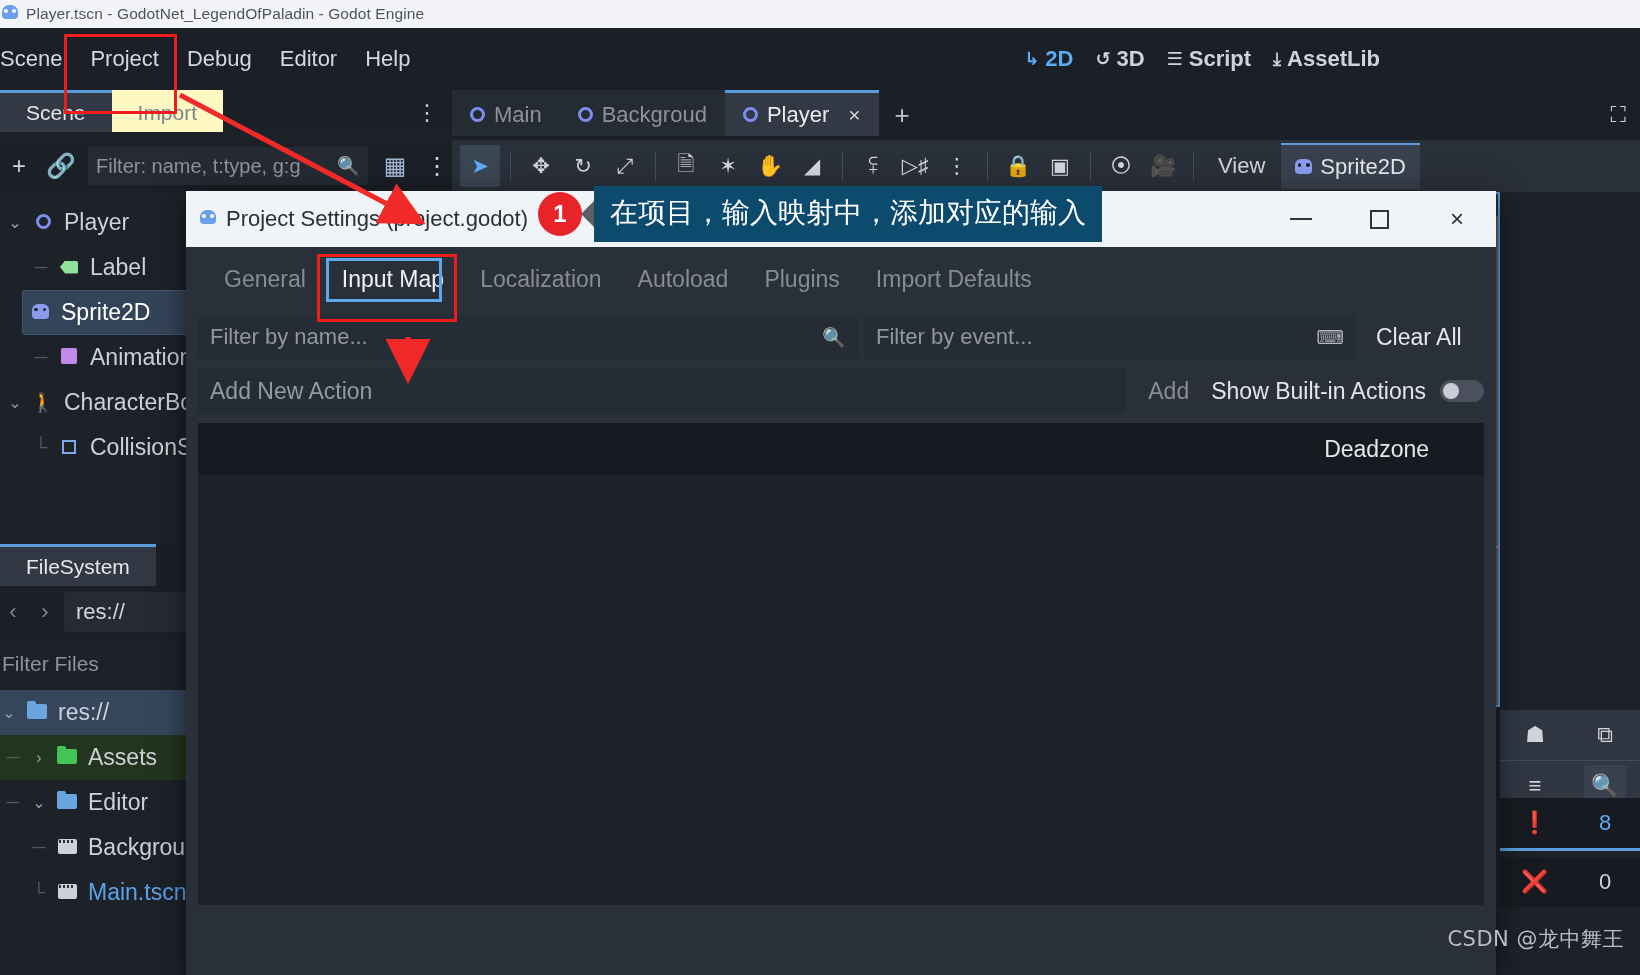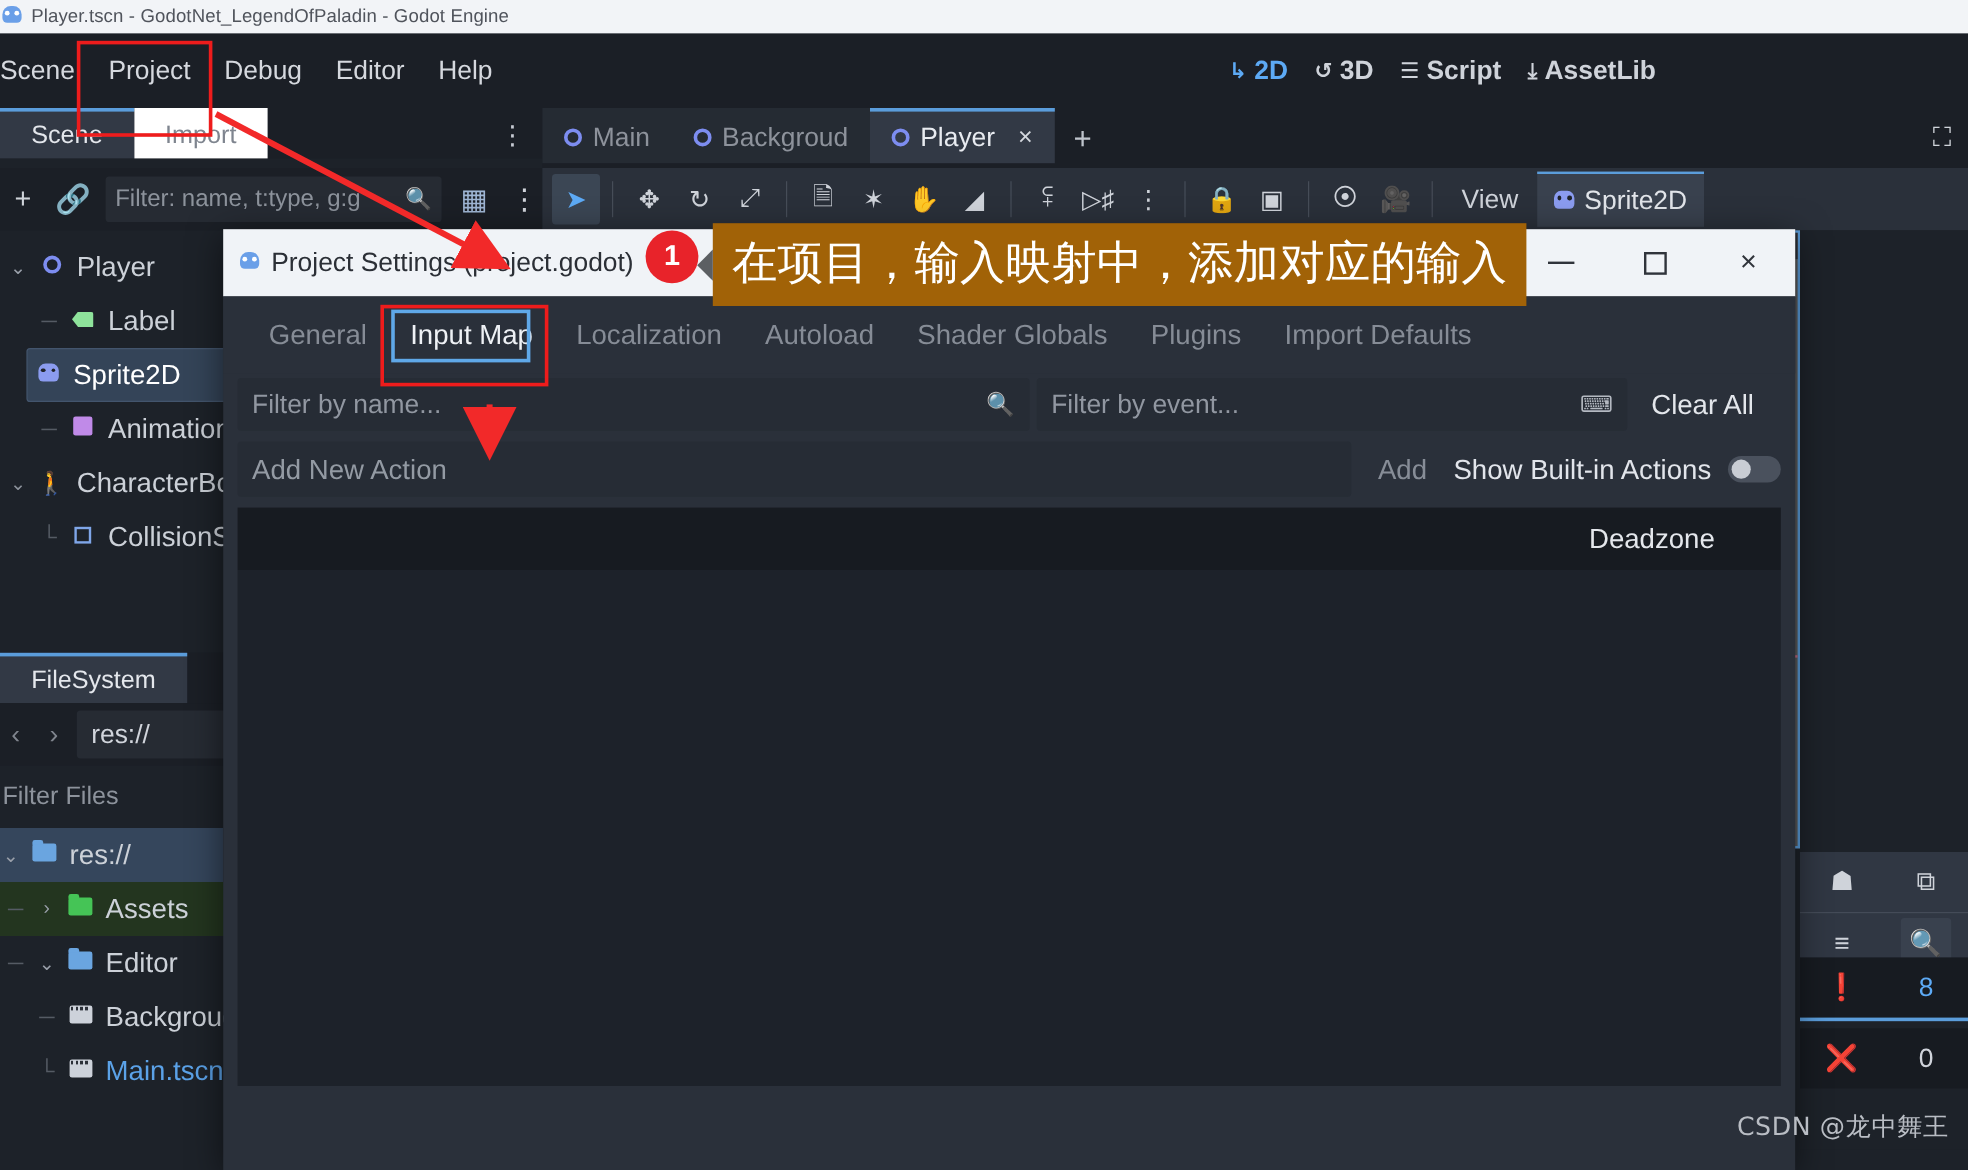--- a/index.html
+++ b/index.html
@@ -54,21 +54,21 @@
   .mode-btn.active { color: #5daaf5; }
   .mode-ico { font-size: 18px; display: inline-block; }
 
   
   .dock-tabs {
     position: absolute; left: 0; width: 452px; height: 42px;
     background: #1b1f26; display: flex; align-items: flex-end;
   }
   .dock-tab {
     height: 42px; padding: 0 26px; display: flex; align-items: center;
-    font-size: 21px; color: #7f858f; background: #ffffff;
+    font-size: 21px; color: #7f858f; background: #fef9c3;
     border-top: 3px solid transparent;
   }
   .dock-tab.active {
     color: #e4e7ec; background: #323945; border-top: 3px solid #5b9ddb;
   }
   .dock-dots {
     margin-left: auto; margin-right: 14px; color: #c6cad2; font-size: 22px;
     letter-spacing: 0; line-height: 1; padding-bottom: 8px;
   }
 
@@ -276,22 +276,22 @@
 
   
   .ann-rect { position: absolute; border: 3px solid #ee1c1c; pointer-events: none; }
   .ann-rect.blue { border: 3px solid #5fa8e8; }
   .ann-badge {
     position: absolute; width: 44px; height: 44px; border-radius: 50%;
     background: #e8232a; color: #fff; font-size: 24px; font-weight: bold;
     display: flex; align-items: center; justify-content: center;
   }
   .ann-tip {
-    position: absolute; background: #a16207; color: #ffffff;
-    font-size: 38px; padding: 8px 16px 10px 16px; white-space: nowrap;
+    position: absolute; background: #0c4a6e; color: #ffffff;
+    font-size: 28px; padding: 8px 16px 10px 16px; white-space: nowrap;
     font-family: Liberation Mono, monospace;
   }
   .ann-tip::before {
     content: ""; position: absolute; left: -13px; top: 50%; transform: translateY(-50%);
     border-top: 13px solid transparent; border-bottom: 13px solid transparent;
     border-right: 13px solid #5c5f63;
   }
   .watermark {
     position: absolute; right: 16px; bottom: 22px; color: #b9bdc4;
     font-size: 21px; letter-spacing: .5px;
@@ -530,21 +530,20 @@
           </div>
         <div class="dlg-ctrl">×</div>
       </div>
     </div>
 
     <div class="dlg-tabs">
       <div class="dlg-tab">General</div>
       <div class="dlg-tab active">Input Map</div>
       <div class="dlg-tab">Localization</div>
       <div class="dlg-tab">Autoload</div>
-      <div class="dlg-tab">Shader Globals</div>
       <div class="dlg-tab">Plugins</div>
       <div class="dlg-tab">Import Defaults</div>
     </div>
 
     <div class="dlg-filters">
       <div class="dlg-input" style="width:660px;">
         <span>Filter by name...</span>
         <span class="tail">🔍</span>
       </div>
       <div class="dlg-input" style="width:492px;">

